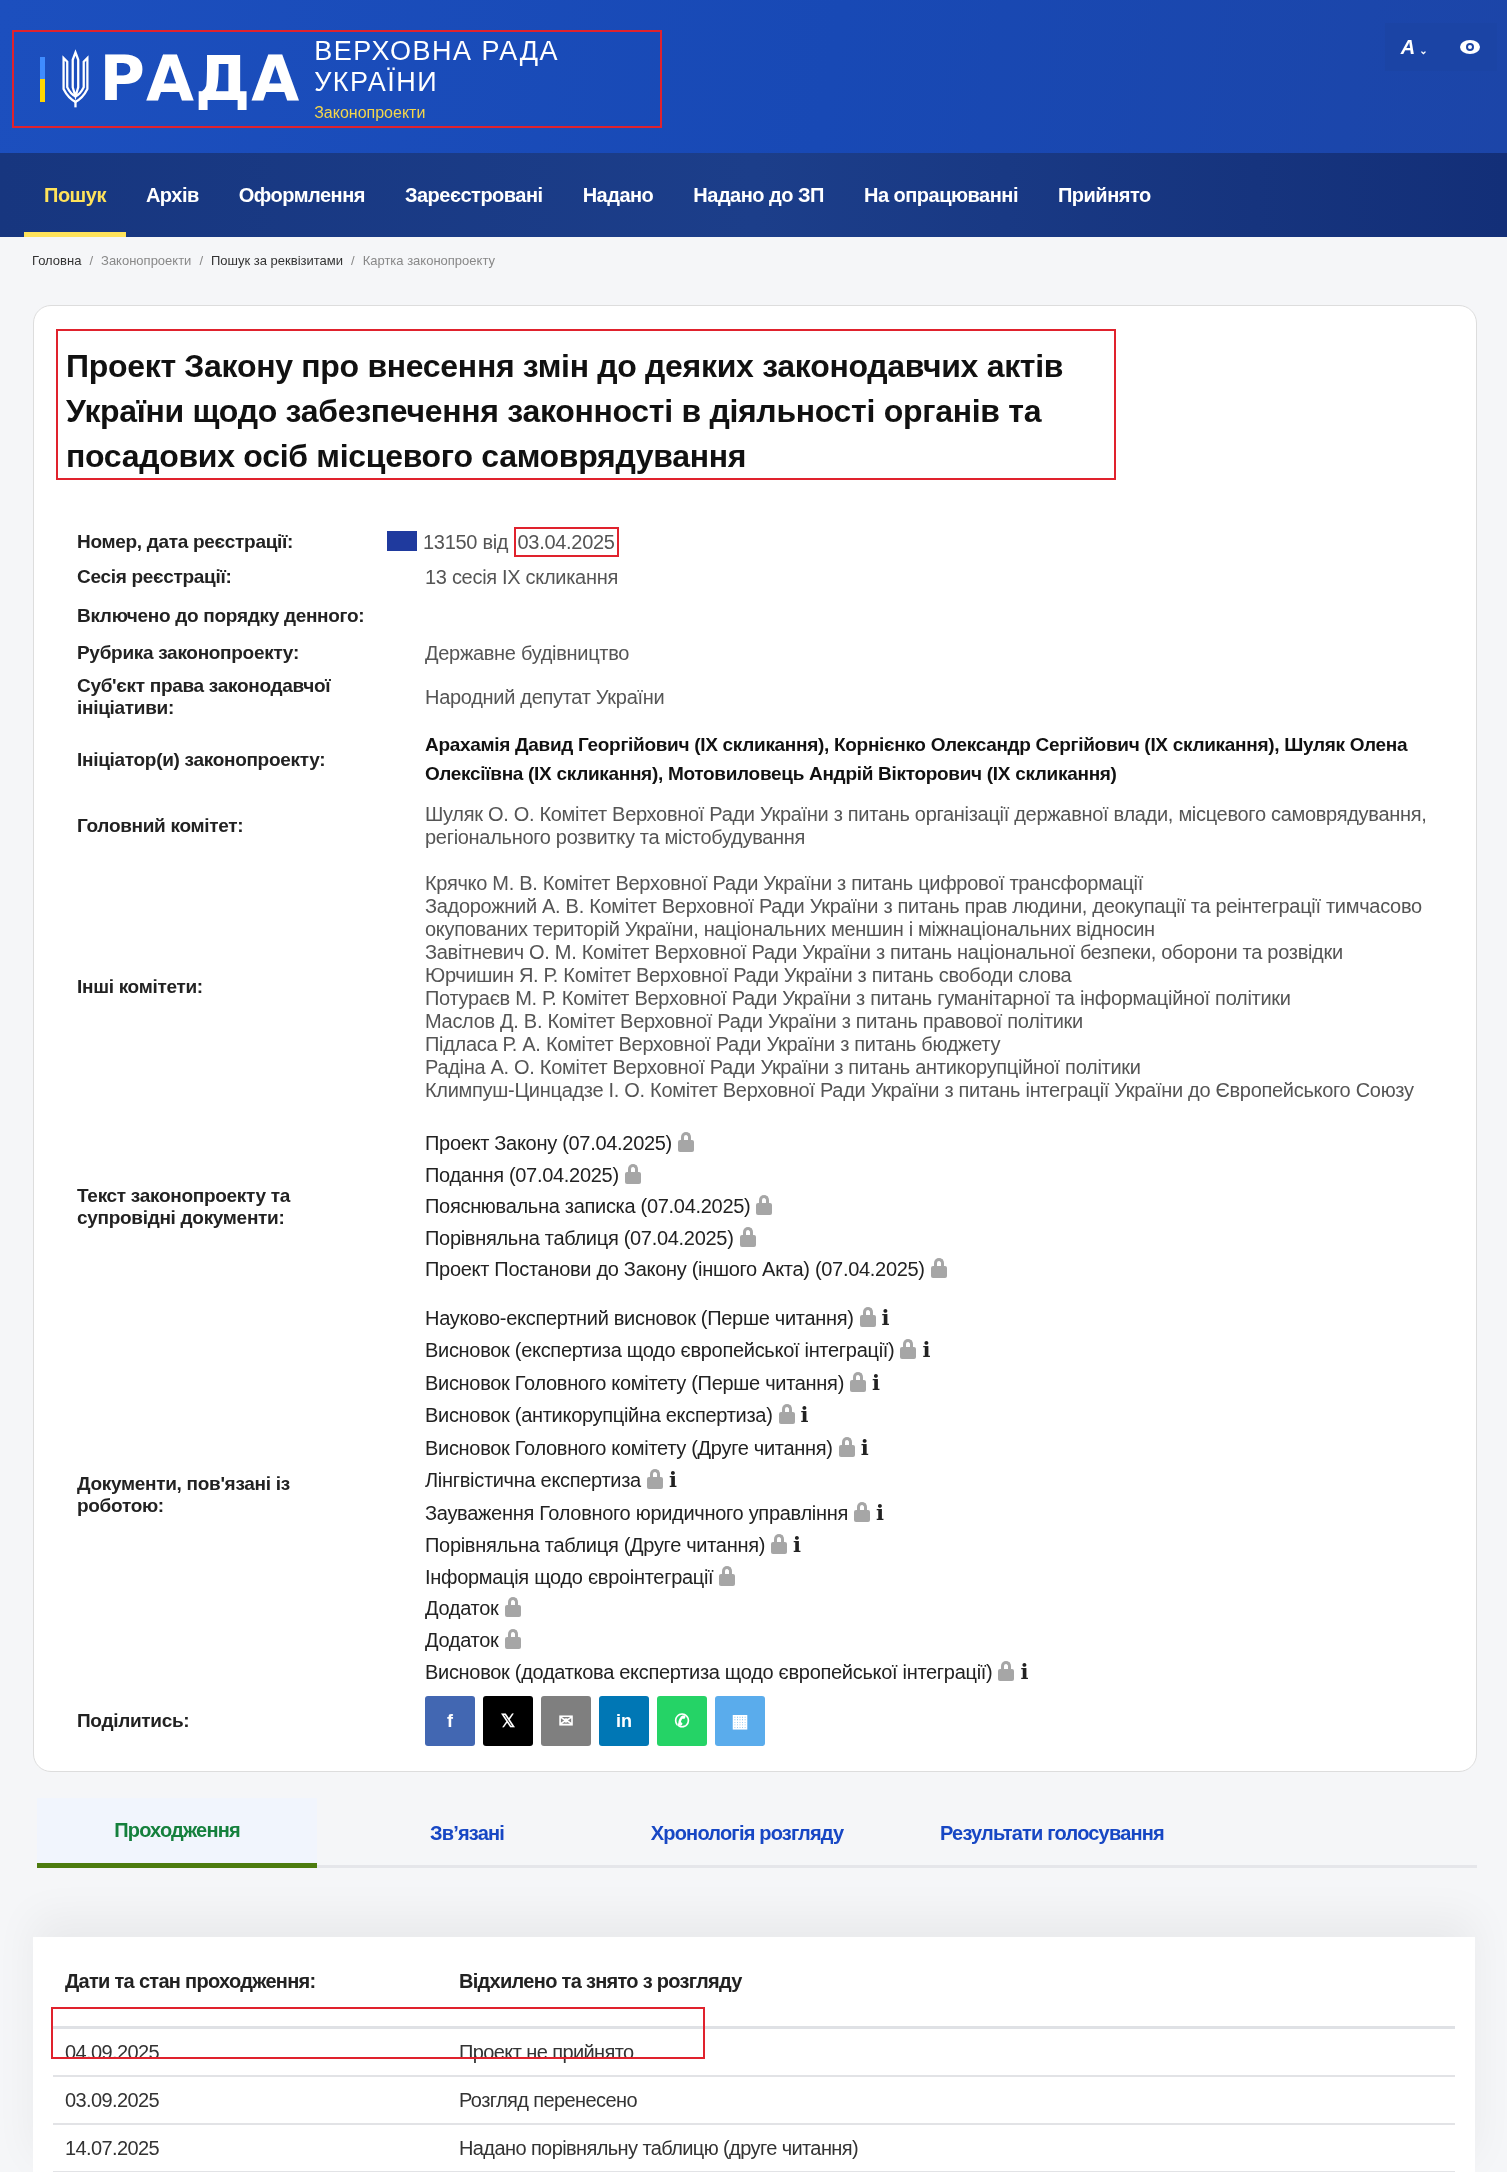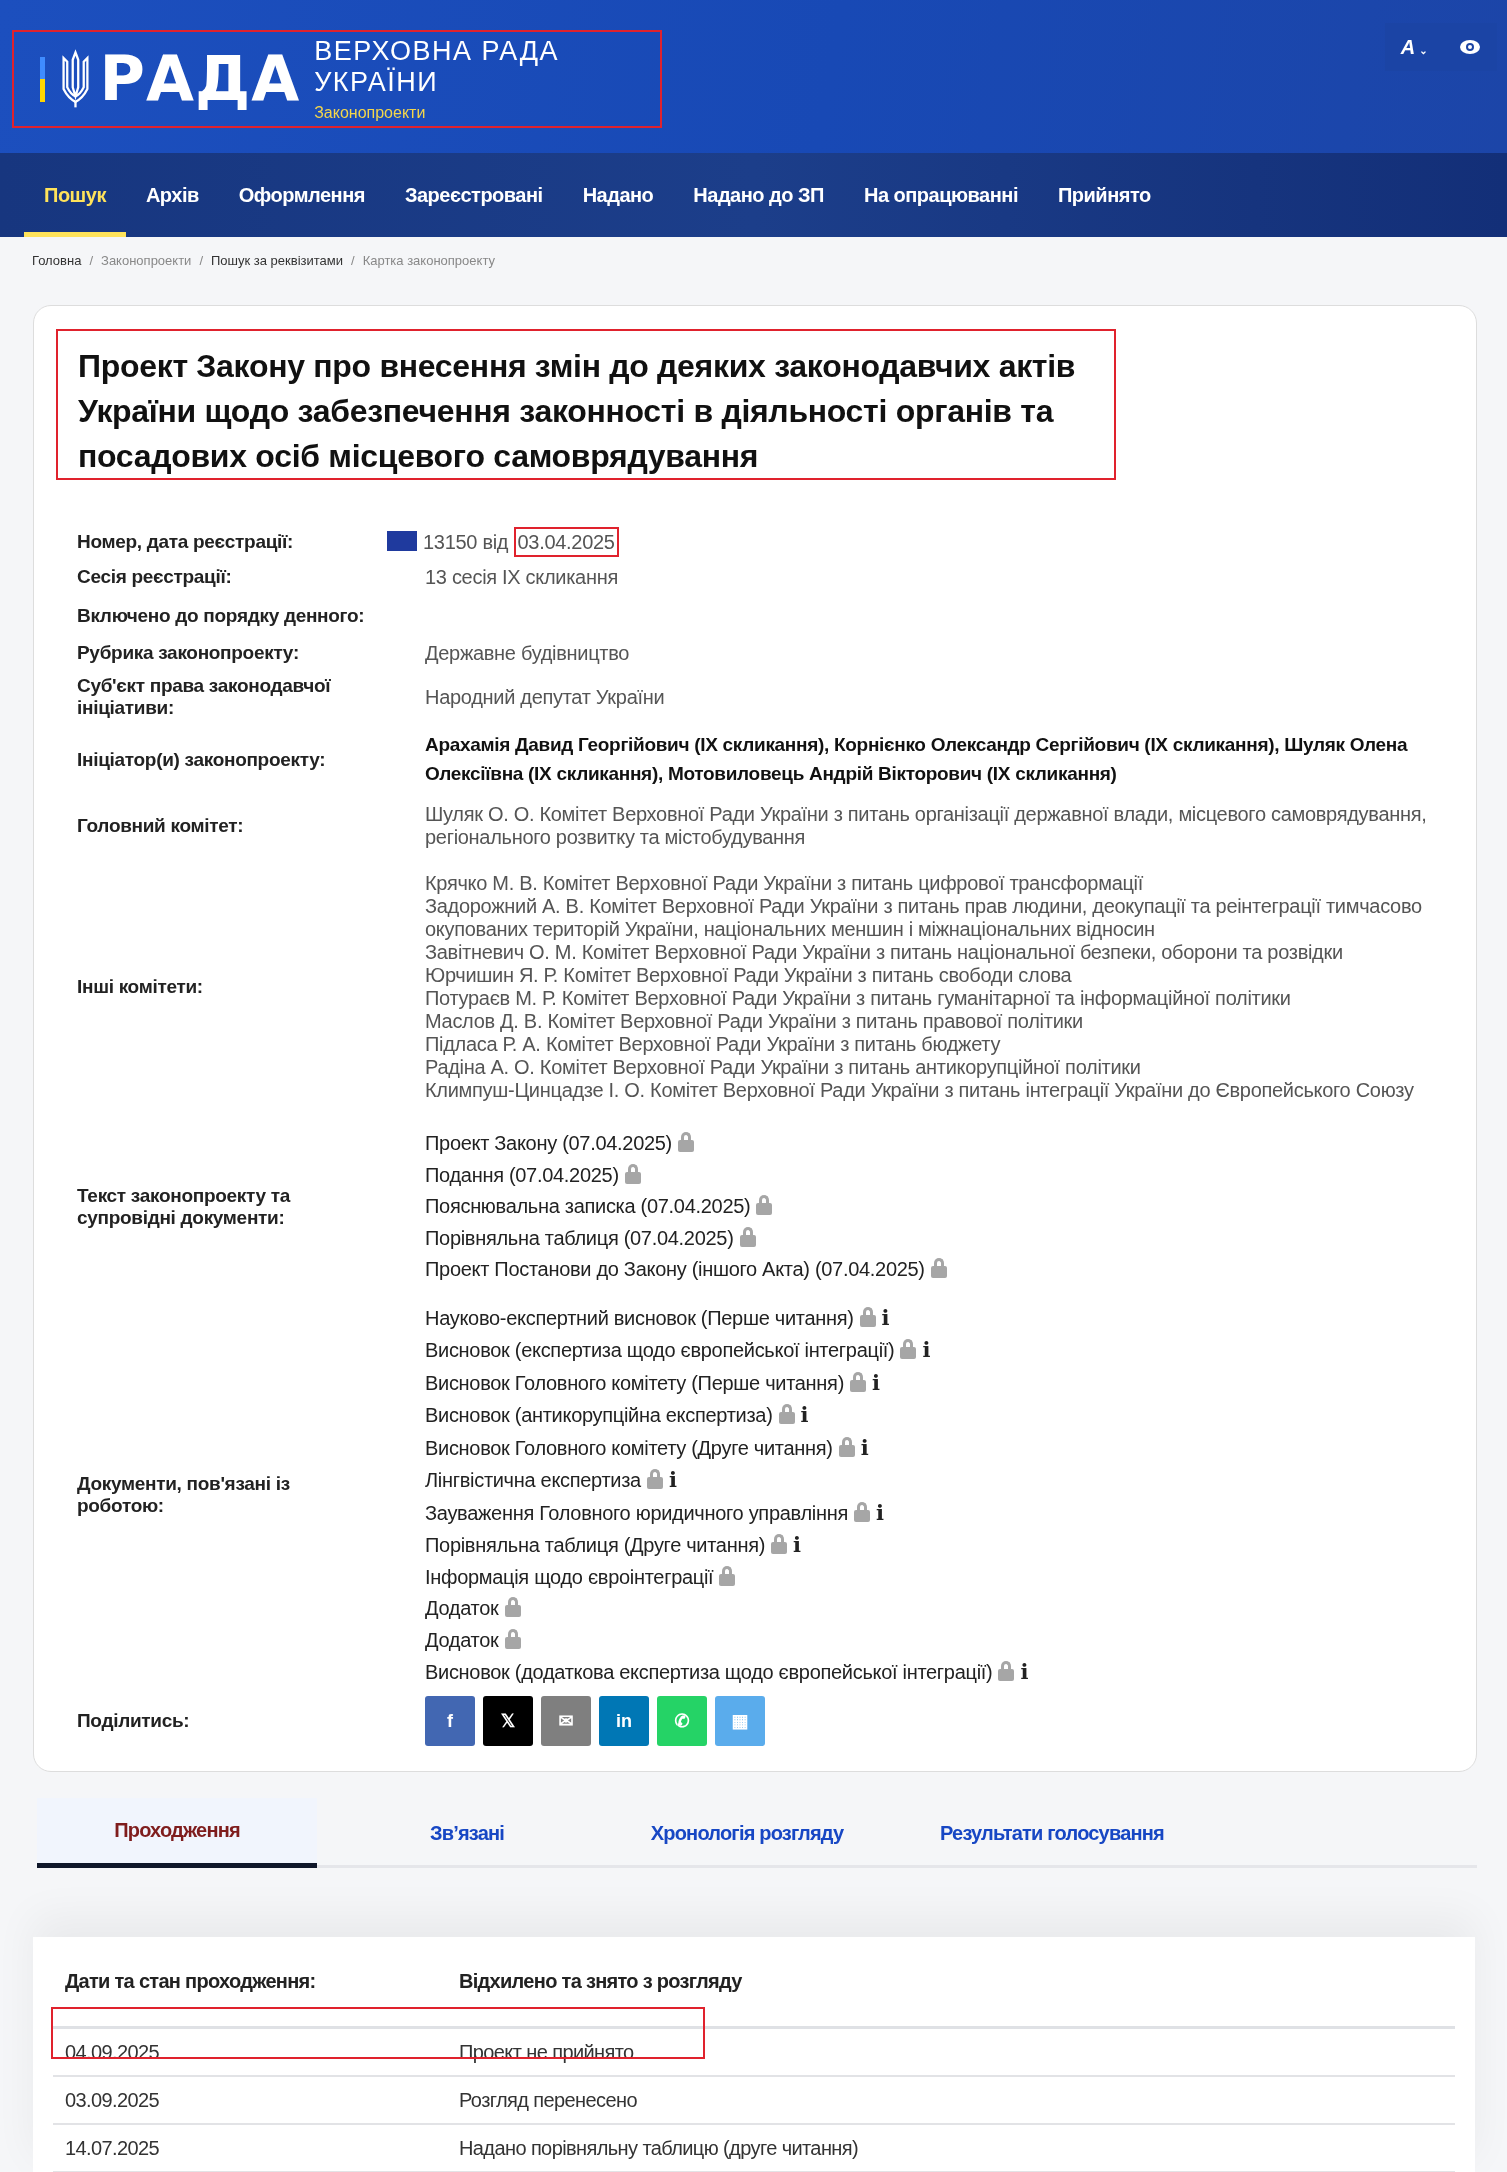--- a/index.html
+++ b/index.html
@@ -16,40 +16,40 @@
   .tools .fa { font-style: italic; font-weight: bold; font-size: 20px; }
   .tools .fa small { font-size: 10px; margin-left: 4px; font-style: normal; }
   .nav { height: 84px; background: linear-gradient(90deg, #17367f 0%, #1c3e8a 50%, #132f78 100%); display: flex; align-items: center; padding-left: 24px; position: relative; }
   .nav-item { color: #fff; font-weight: bold; font-size: 20px; padding: 0 20px; letter-spacing: -0.5px; height: 84px; line-height: 84px; position: relative; }
   .nav-item.active { color: #ffe35a; }
   .nav-item.active::after { content: ""; position: absolute; left: 0; right: 0; bottom: 0; height: 5px; background: #ffe35a; }
   .crumbs { padding: 16px 0 0 32px; font-size: 13px; height: 68px; color: #333; }
   .crumbs span.sep { color: #888; margin: 0 8px; }
   .crumbs .muted { color: #888; }
   .card { position: absolute; left: 33px; top: 305px; width: 1444px; height: 1467px; background: #fff; border: 1px solid #ddd; border-radius: 18px; }
-  .title-box { position: absolute; left: 22px; top: 23px; width: 1060px; height: 151px; border: 2px solid #e0222d; padding: 13px 20px; }
+  .title-box { position: absolute; left: 22px; top: 23px; width: 1060px; height: 151px; border: 2px solid #e0222d; padding: 13px 8px; }
   .title-box h1 { font-size: 32px; line-height: 45px; font-weight: bold; color: #111; letter-spacing: -0.3px; }
   .rows { position: absolute; left: 43px; top: 222px; width: 1380px; }
   .row { display: flex; margin-bottom: 6px; align-items: center; }
   .lbl { width: 348px; font-weight: bold; font-size: 19px; color: #222; line-height: 22px; letter-spacing: -0.3px; }
   .val { flex: 1; font-size: 20px; color: #555; line-height: 23px; letter-spacing: -0.3px; }
   .val.dark { color: #111; font-weight: bold; font-size: 19px; line-height: 29px; }
   .eu { display: inline-block; width: 30px; height: 20px; background: #1f3a9e; vertical-align: -2px; margin-right: 6px; }
   .regdate { border: 2px solid #e0222d; padding: 2px 2px; color: #555; }
   .link { color: #1f64b8; font-weight: bold; border-bottom: 2px solid #1f64b8; }
   .doc { color: #222; font-size: 20px; line-height: 31.5px; letter-spacing: -0.3px; }
   .lock { display: inline-block; width: 16px; height: 20px; margin-left: 6px; vertical-align: -2px; position: relative; }
   .lock::before { content: ""; position: absolute; left: 3px; top: 0; width: 10px; height: 10px; border: 3px solid #a6a6a6; border-bottom: none; border-radius: 6px 6px 0 0; box-sizing: border-box; }
   .lock::after { content: ""; position: absolute; left: 0; top: 8px; width: 16px; height: 12px; background: #a6a6a6; border-radius: 2px; }
   .info { display: inline-block; margin-left: 6px; font-family: "DejaVu Serif", serif; font-weight: bold; font-size: 21px; color: #222; }
   .share { display: flex; gap: 8px; }
   .sbtn { width: 50px; height: 50px; border-radius: 3px; color: #fff; display: flex; align-items: center; justify-content: center; font-weight: bold; font-size: 18px; }
   .tabs { position: absolute; left: 37px; top: 1798px; width: 1440px; height: 70px; display: flex; border-bottom: 3px solid #e5e6ea; }
   .tab { height: 70px; display: flex; align-items: center; justify-content: center; color: #1747c4; font-weight: bold; font-size: 20px; letter-spacing: -0.8px; }
-  .tab.active { background: #f1f5fd; color: #7f1d1d; border-bottom: 5px solid #0f172a; margin-bottom: -3px; }
+  .tab.active { background: #f1f5fd; color: #15803d; border-bottom: 5px solid #4d7c0f; margin-bottom: -3px; }
   .tcard { position: absolute; left: 33px; top: 1937px; width: 1442px; height: 240px; background: #fff; box-shadow: 0 -20px 40px rgba(0,0,0,0.05); }
   .thead { display: flex; height: 92px; align-items: center; padding-left: 32px; border-bottom: 3px solid #dfe1e5; margin: 0 20px 0 20px; padding-left: 12px; }
   .thead div { font-weight: bold; font-size: 20px; letter-spacing: -0.7px; color: #222; }
   .trow { display: flex; height: 48px; align-items: center; margin: 0 20px; padding-left: 12px; border-bottom: 2px solid #e2e3e6; font-size: 20px; color: #333; letter-spacing: -0.6px; }
   .c1 { width: 394px; } 
   .hl { position: absolute; left: 51px; top: 2007px; width: 654px; height: 52px; border: 2px solid #e0222d; }
 </style>
 </head>
 <body>
 

